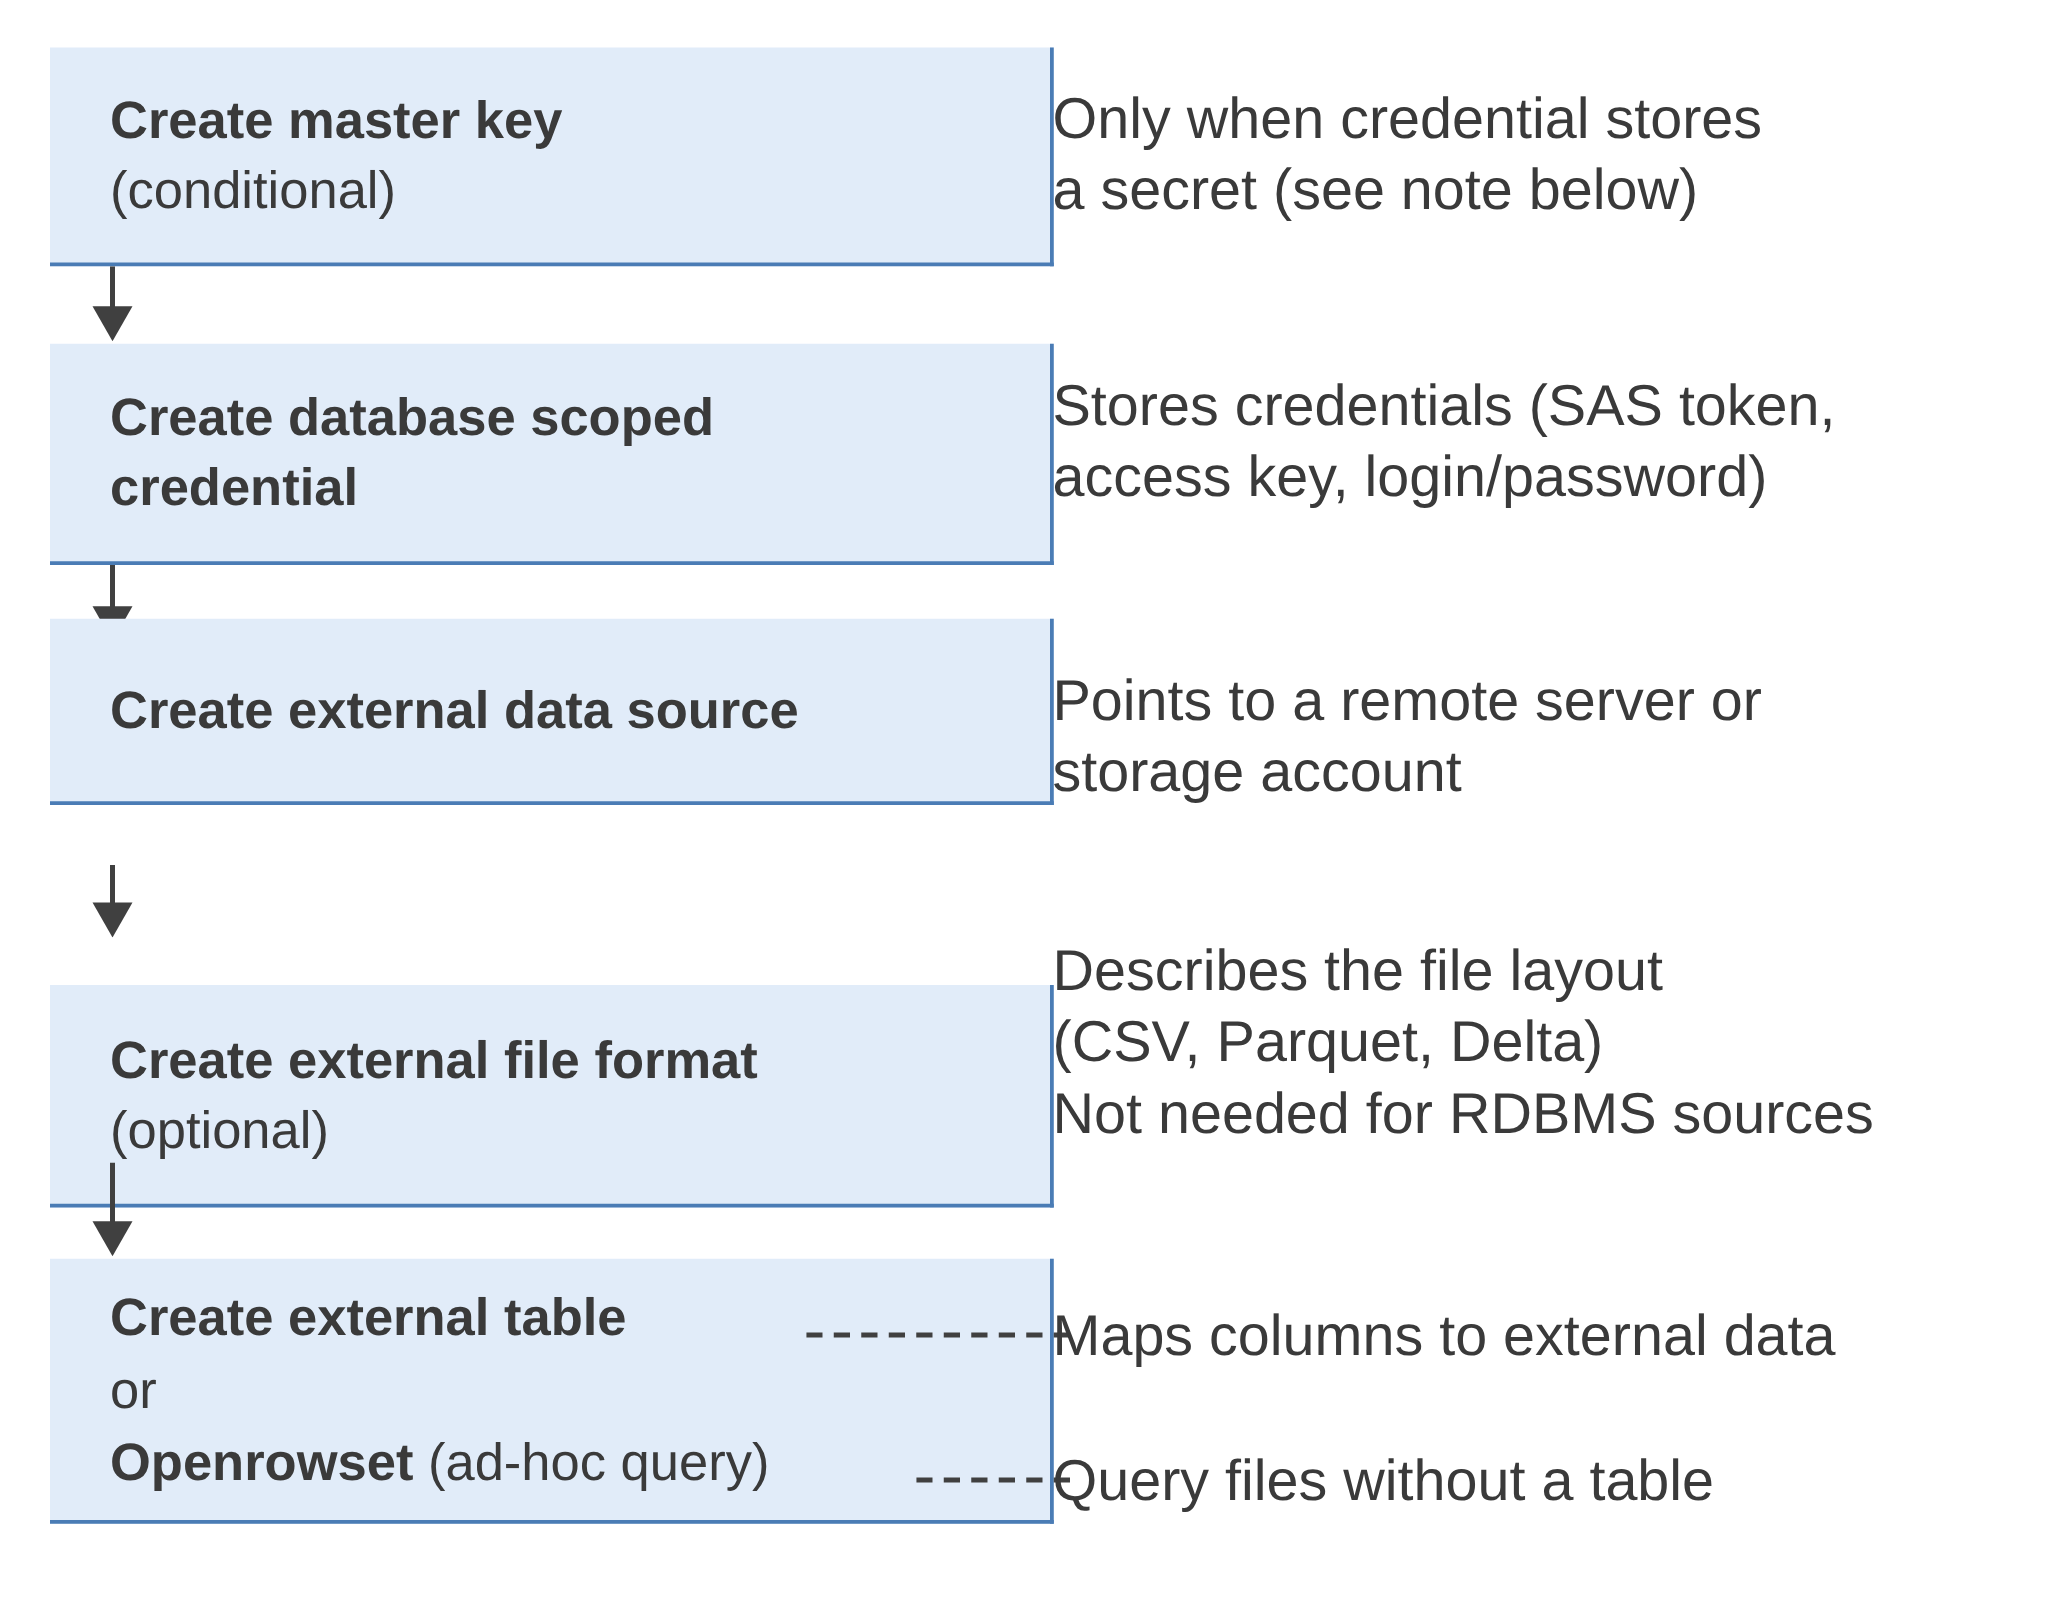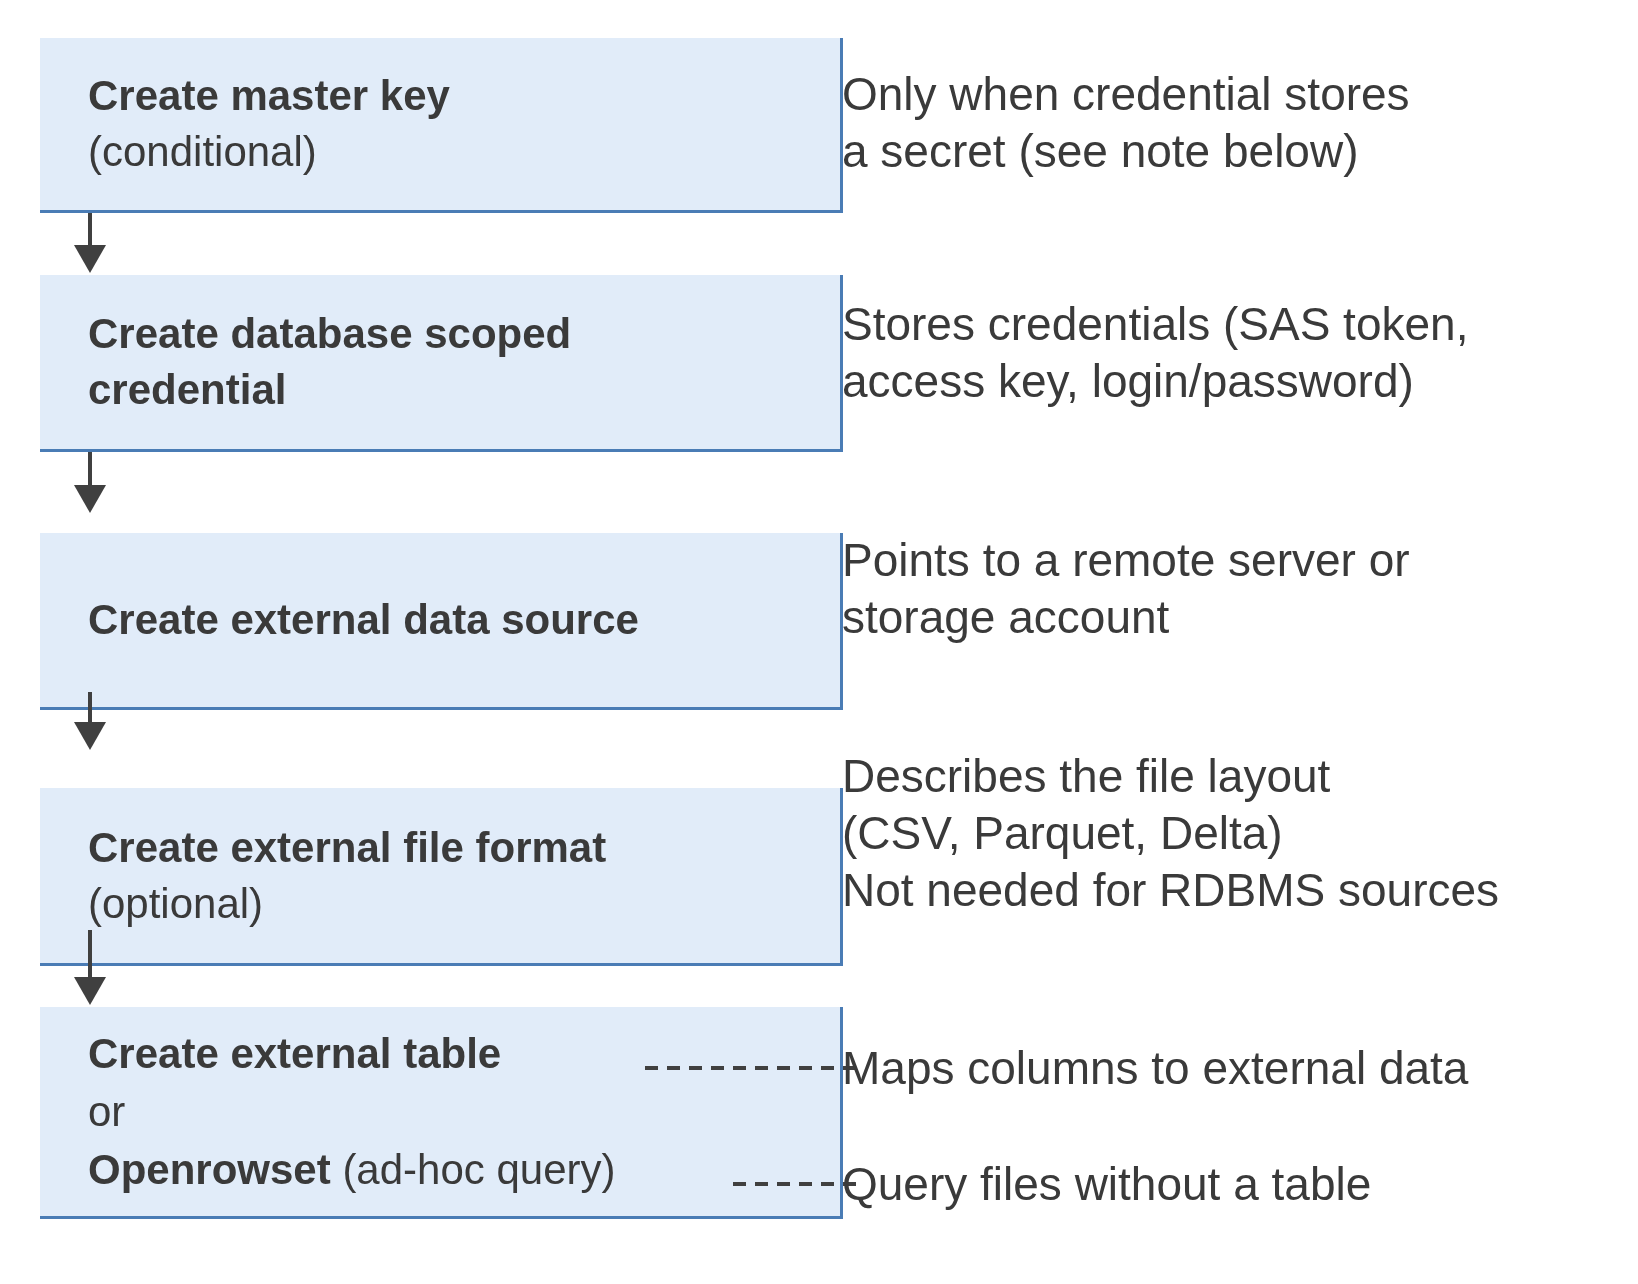--- a/index.html
+++ b/index.html
@@ -81,21 +81,21 @@
 credential</div>
   </div>
 
   <div class="arrow" style="top:452px;">
     <svg width="40" height="61" viewBox="0 0 40 61">
       <line x1="20" y1="0" x2="20" y2="35" stroke="currentColor" stroke-width="4"></line>
       <polygon points="4,33 36,33 20,61" fill="currentColor"></polygon>
     </svg>
   </div>
 
-  <div class="flow-box" style="top:533px;height:177px;">
+  <div class="flow-box" style="top:495px;height:149px;">
     <div class="bold">Create external data source</div>
   </div>
 
   <div class="arrow" style="top:692px;">
     <svg width="40" height="58" viewBox="0 0 40 58">
       <line x1="20" y1="0" x2="20" y2="32" stroke="currentColor" stroke-width="4"></line>
       <polygon points="4,30 36,30 20,58" fill="currentColor"></polygon>
     </svg>
   </div>
 

